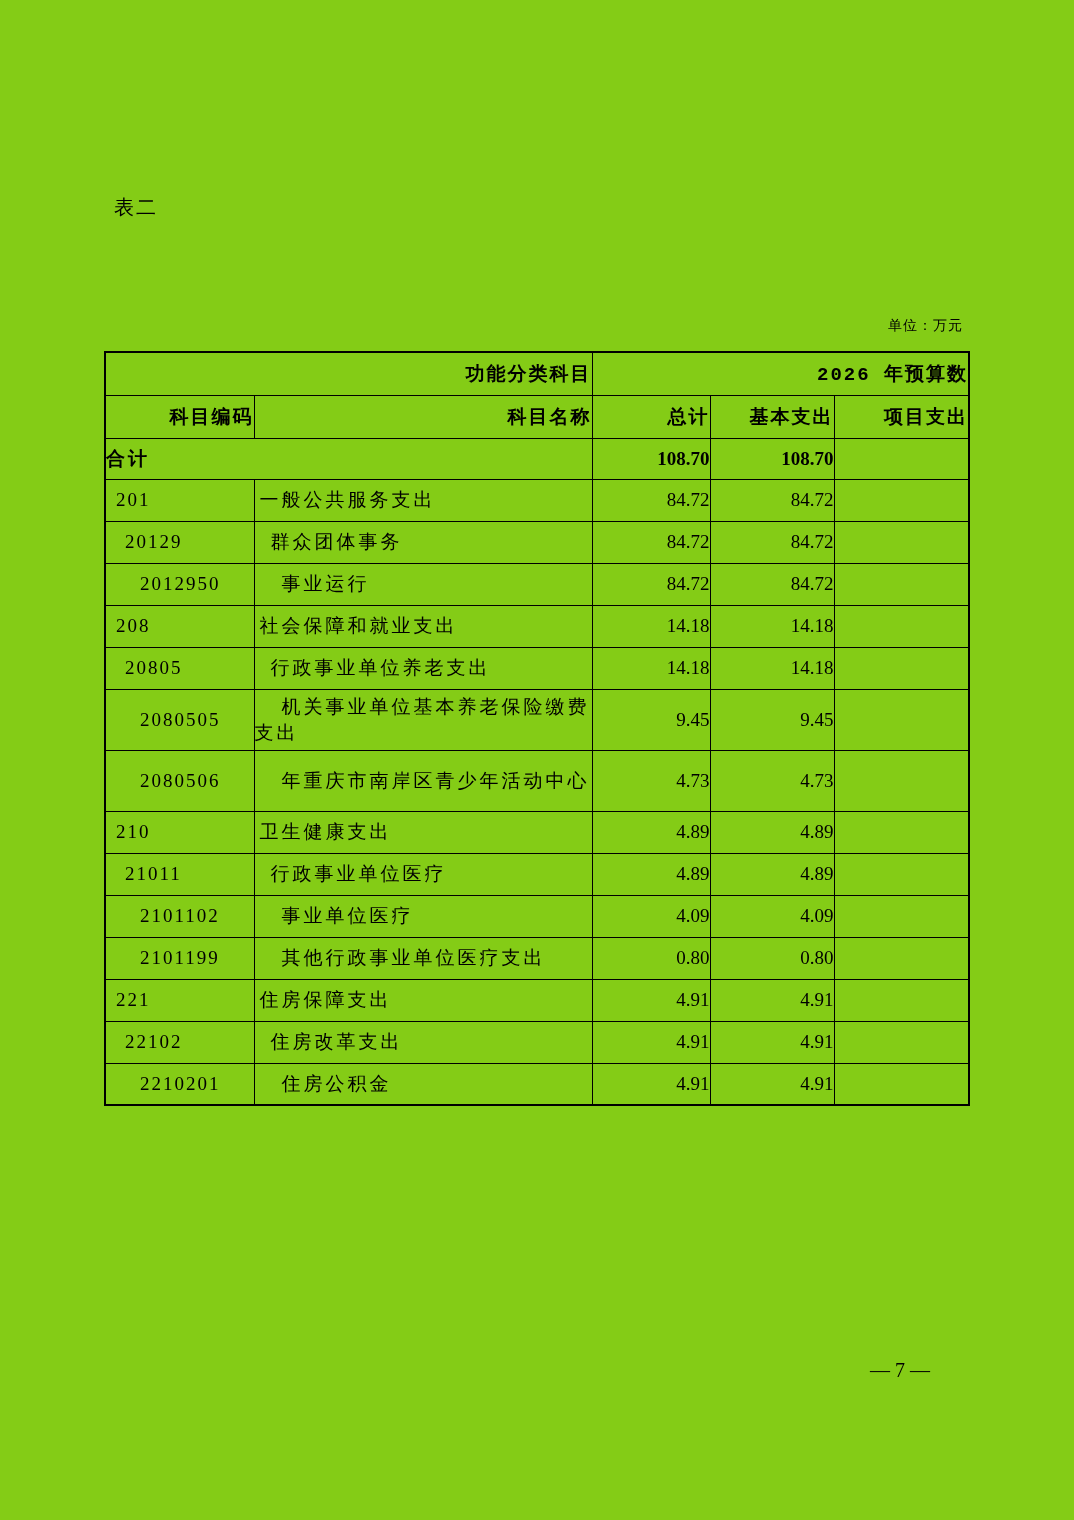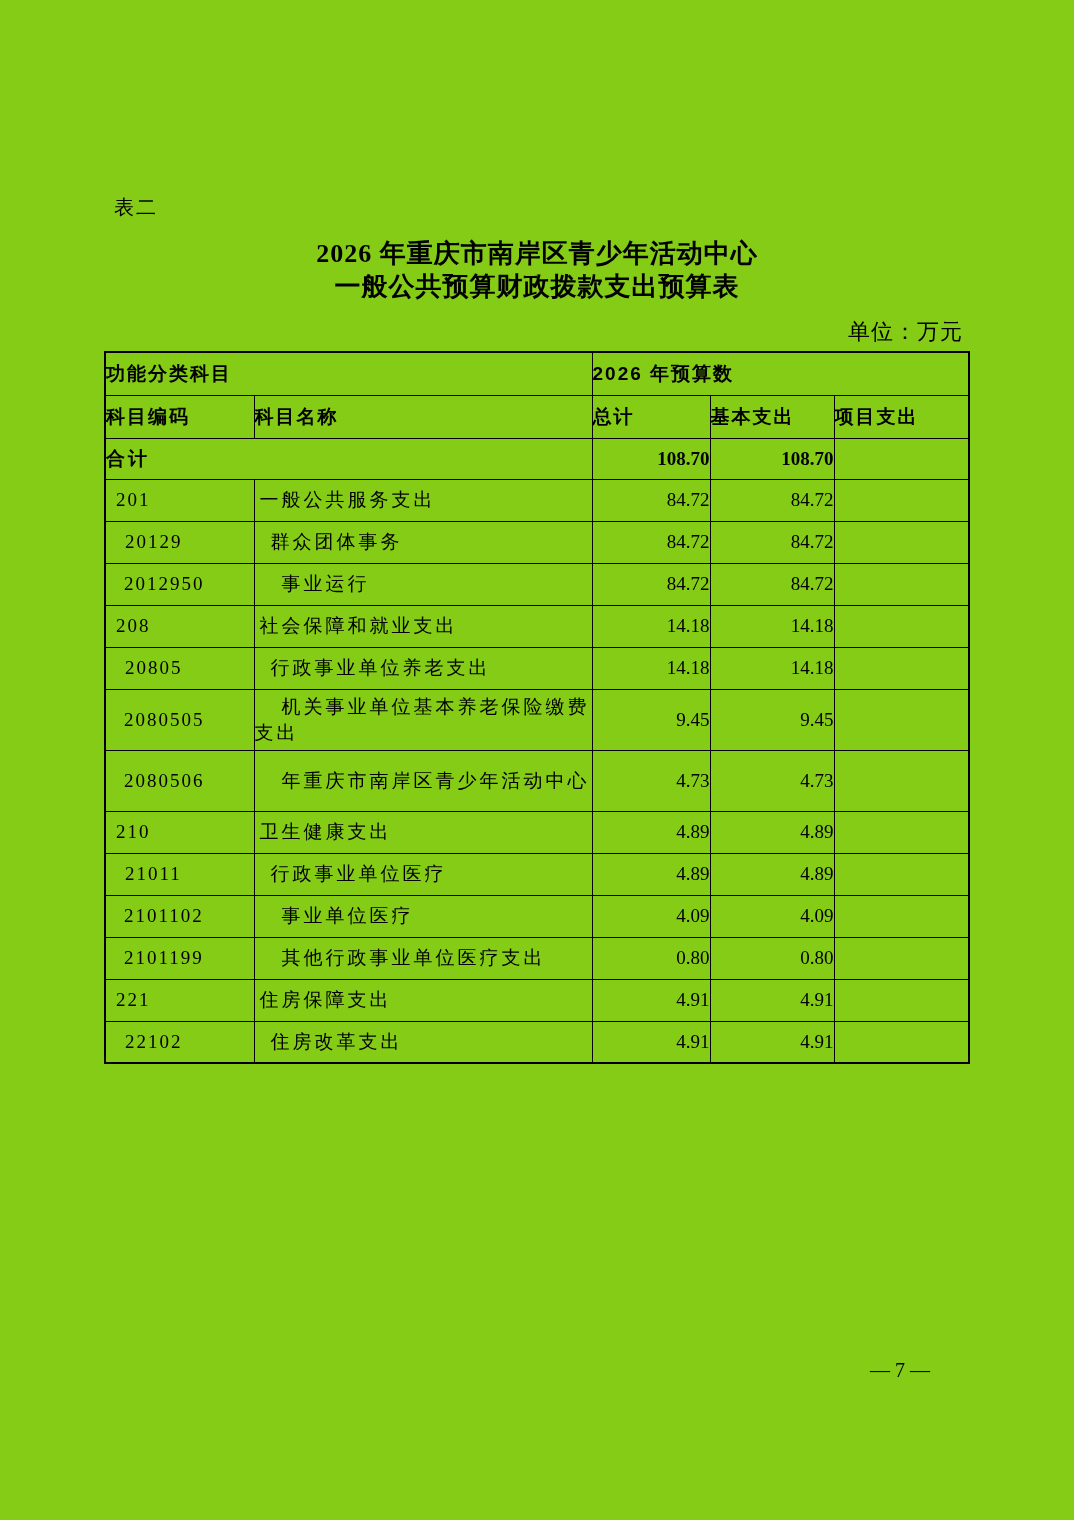--- a/index.html
+++ b/index.html
@@ -33,21 +33,21 @@
     text-align: center;
     font-weight: bold;
     font-size: 26px;
     line-height: 33px;
     letter-spacing: 1px;
   }
   .unit-note {
     position: absolute;
     top: 317px;
     right: 111px;
-    font-size: 22px;
+    font-size: 14px;
     letter-spacing: 1px;
   }
   table.budget {
     position: absolute;
     left: 104px;
     top: 351px;
     width: 864px;
     border-collapse: collapse;
     table-layout: fixed;
   }
@@ -57,33 +57,33 @@
     font-size: 19px;
     vertical-align: middle;
     overflow: hidden;
   }
   table.budget { border: 2px solid #000; }
   tr.hrow { height: 43px; }
   tr.trow { height: 41px; }
   tr.drow { height: 42px; margin-top: 7px; }
   tr.drow2 { height: 61px; }
   th.h {
-    font-family: Liberation Sans, sans-serif;
+    font-family: Liberation Mono, monospace;
     font-weight: bold;
-    text-align: left;
+    text-align: right;
     letter-spacing: 2px;
     font-size: 19px;
   }
   td.code {
     letter-spacing: 2px;
     font-size: 19px;
   }
   td.code.l1 { padding-left: 10px; }
   td.code.l2 { padding-left: 19px; }
-  td.code.l3 { padding-left: 18px; }
+  td.code.l3 { padding-left: 34px; }
   td.name {
     letter-spacing: 3px;
     line-height: 26px;
     padding-left: 10px;
     padding-right: 6px;
   }
   td.name.l1 { text-indent: 5px; }
   td.name.l2 { text-indent: 16px; }
   td.name.l3 { text-indent: 27px; }
   td.num {
@@ -107,24 +107,20 @@
     font-size: 20px;
   }
 </style>
 </head>
 <body>
 
 <div class="page">
 
   <div class="table-label">表二</div>
 
-  <div class="doc-title">
-    <div>2026 年重庆市南岸区青少年活动中心</div>
-    <div>一般公共预算财政拨款支出预算表</div>
-  </div>
 
   <div class="unit-note">单位：万元</div>
 
   <table class="budget">
     <colgroup>
       <col style="width:149px">
       <col style="width:338px">
       <col style="width:118px">
       <col style="width:124px">
       <col style="width:135px">
@@ -232,18 +228,25 @@
         <td class="num">4.91</td>
         <td class="num"></td>
       </tr>
       <tr class="drow">
         <td class="code l2">22102</td>
         <td class="name l2">住房改革支出</td>
         <td class="num">4.91</td>
         <td class="num">4.91</td>
         <td class="num"></td>
       </tr>
+      <tr class="drow">
+        <td class="code l3">2210201</td>
+        <td class="name l3">住房公积金</td>
+        <td class="num">4.91</td>
+        <td class="num">4.91</td>
+        <td class="num"></td>
+      </tr>
     </tbody>
   </table>
 
   <div class="page-number">— 7 —</div>
 
 </div>
 
 </body></html>

